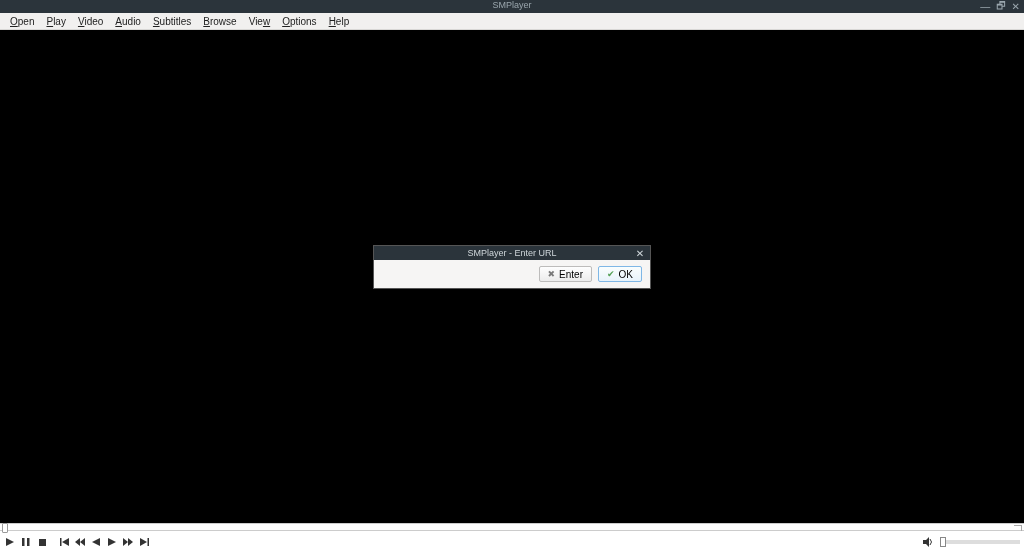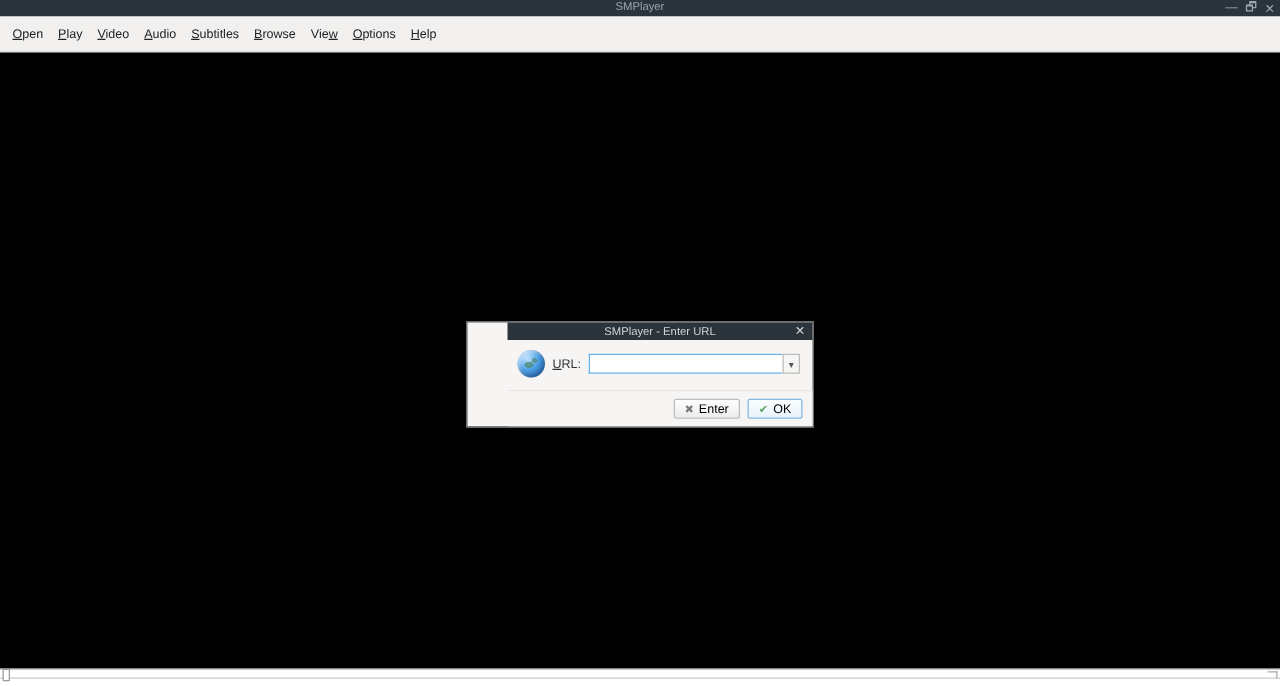--- a/index.html
+++ b/index.html
@@ -9,21 +9,21 @@
   .titlebar {
     height:13px; background:#2b343b; color:#9aa6ad; font-size:9px;
     display:flex; justify-content:center; position:relative;
     user-select:none;
   }
   .titlebar .win-controls { position:absolute; right:4px; top:0; height:13px; display:flex; align-items:center; gap:6px; color:#9aa6ad; font-size:10px; }
   .titlebar .win-controls span { cursor:default; }
 
   
   .menubar {
-    height:29px; background:#f1f0ef; border-bottom:1px solid #d8d7d5;
+    height:17px; background:#f1f0ef; border-bottom:1px solid #d8d7d5;
     display:flex; align-items:center; padding:0 4px; font-size:10px; color:#222;
   }
   .menubar .item { padding:0 6px; cursor:default; }
   .menubar .item .mn { text-decoration:underline; }
 
   
   .video-area { background:#000; width:100%; height:493px; position:relative; }
 
   
   .seekbar {
@@ -47,21 +47,21 @@
   .controls .btn { width:12px; height:12px; display:flex; align-items:center; justify-content:center; cursor:default; }
   .controls .group { display:flex; align-items:center; gap:4px; margin-right:4px; }
   .controls .spacer { flex:1; }
   .controls .vol { display:flex; align-items:center; gap:6px; }
   .controls .vol-slider { width:80px; height:4px; background:#ddd; position:relative; }
   .controls .vol-slider .thumb { position:absolute; left:0; top:-3px; width:6px; height:10px; background:#fff; border:1px solid #888; }
 
   
   .modal {
     position:absolute; width:278px; left:373px; top:215px;
-    background:#f6f5f4; border:1px solid #555; box-shadow:0 4px 16px rgba(0,0,0,.4);padding-left:32px;
+    background:#f6f5f4; border:1px solid #555; box-shadow:0 4px 16px rgba(0,0,0,.4);
   }
   .modal .dlg-title {
     height:14px; background:#2b343b; color:#cfd6da; font-size:9px;
     display:flex; align-items:center; justify-content:center; position:relative;
   }
   .modal .dlg-title .close {
     position:absolute; right:3px; top:0; width:14px; height:14px; display:flex;
     align-items:center; justify-content:center; color:#cfd6da; font-size:10px; cursor:default;
   }
   .modal .dlg-body {
@@ -130,28 +130,20 @@
   <span class="item"><span class="mn">H</span>elp</span>
 </div>
 
 <div class="video-area">
 
   <div class="modal">
     <div class="dlg-title">
       <span>SMPlayer - Enter URL</span>
       <span class="close">✕</span>
     </div>
-    <div class="dlg-body">
-      <div class="globe"></div>
-      <span class="url-label"><span class="mn">U</span>RL:</span>
-      <div class="url-field">
-        <input type="text" value="" style="">
-        <div class="dd">▾</div>
-      </div>
-    </div>
     <div class="dlg-buttons">
       <button>
         <span class="ic">✖</span>
         <span>Enter</span>
       </button>
       <button class="ok">
         <span class="ic">✔</span>
         <span>OK</span>
       </button>
     </div>

